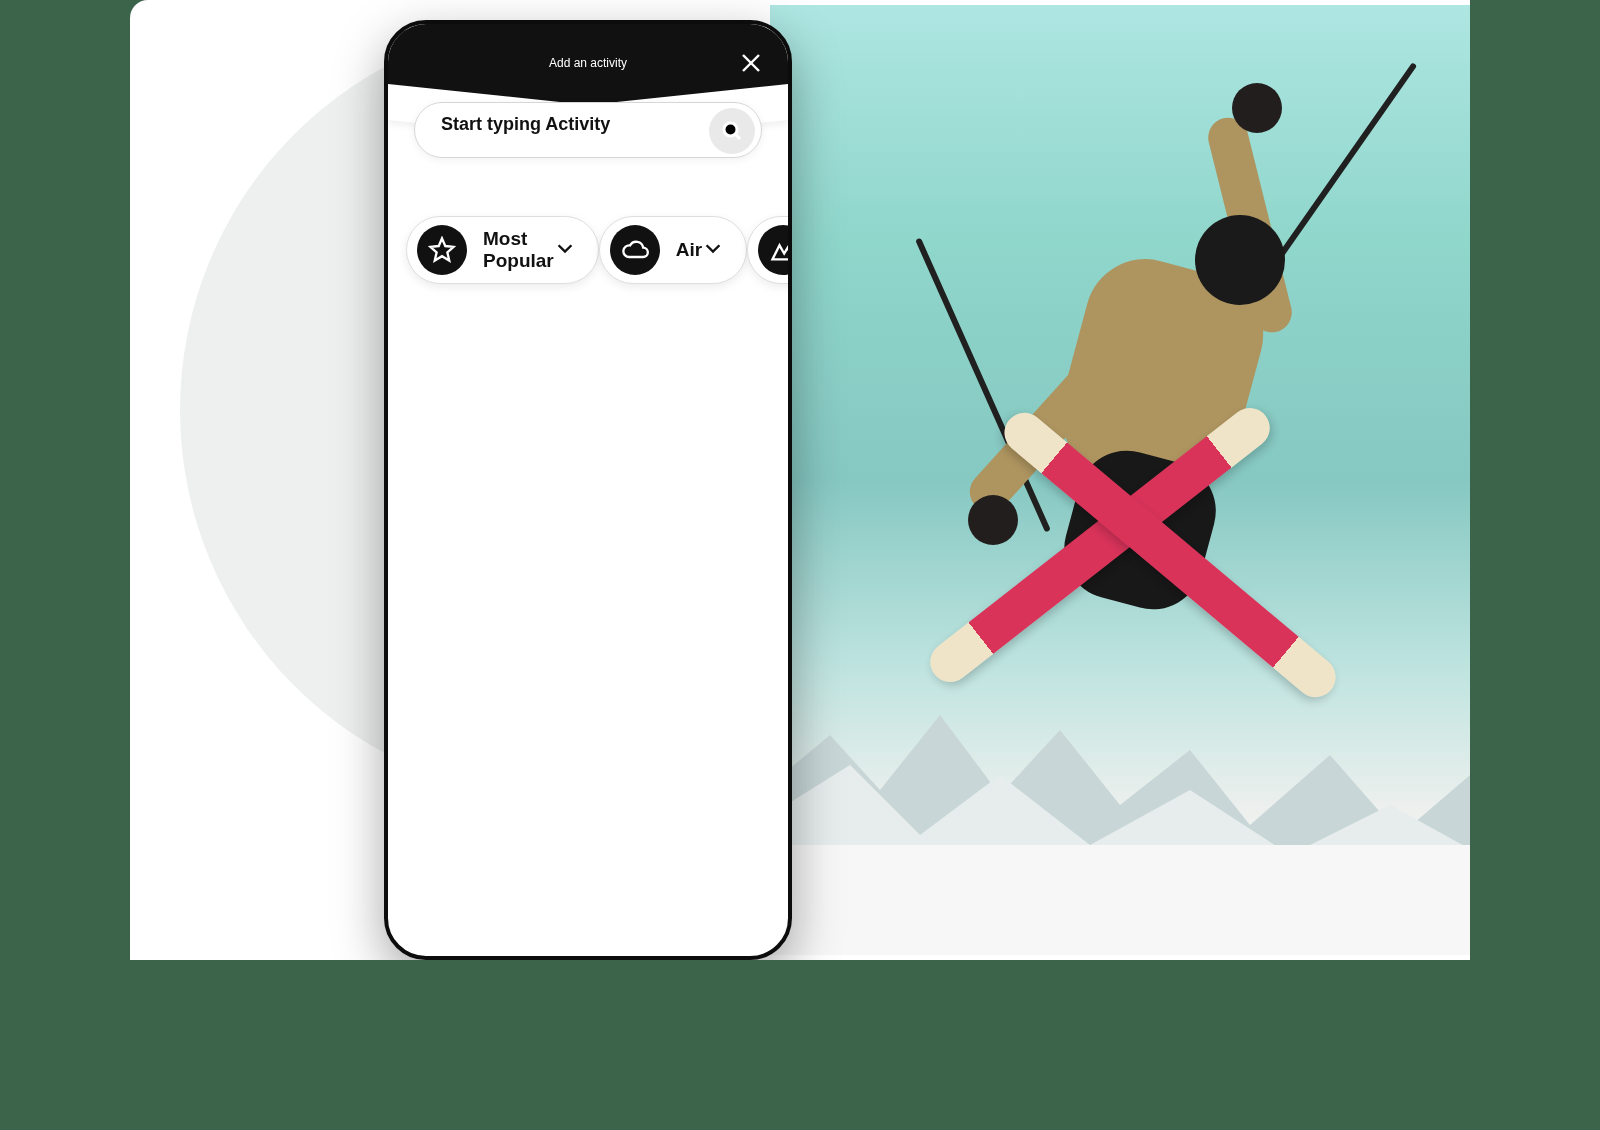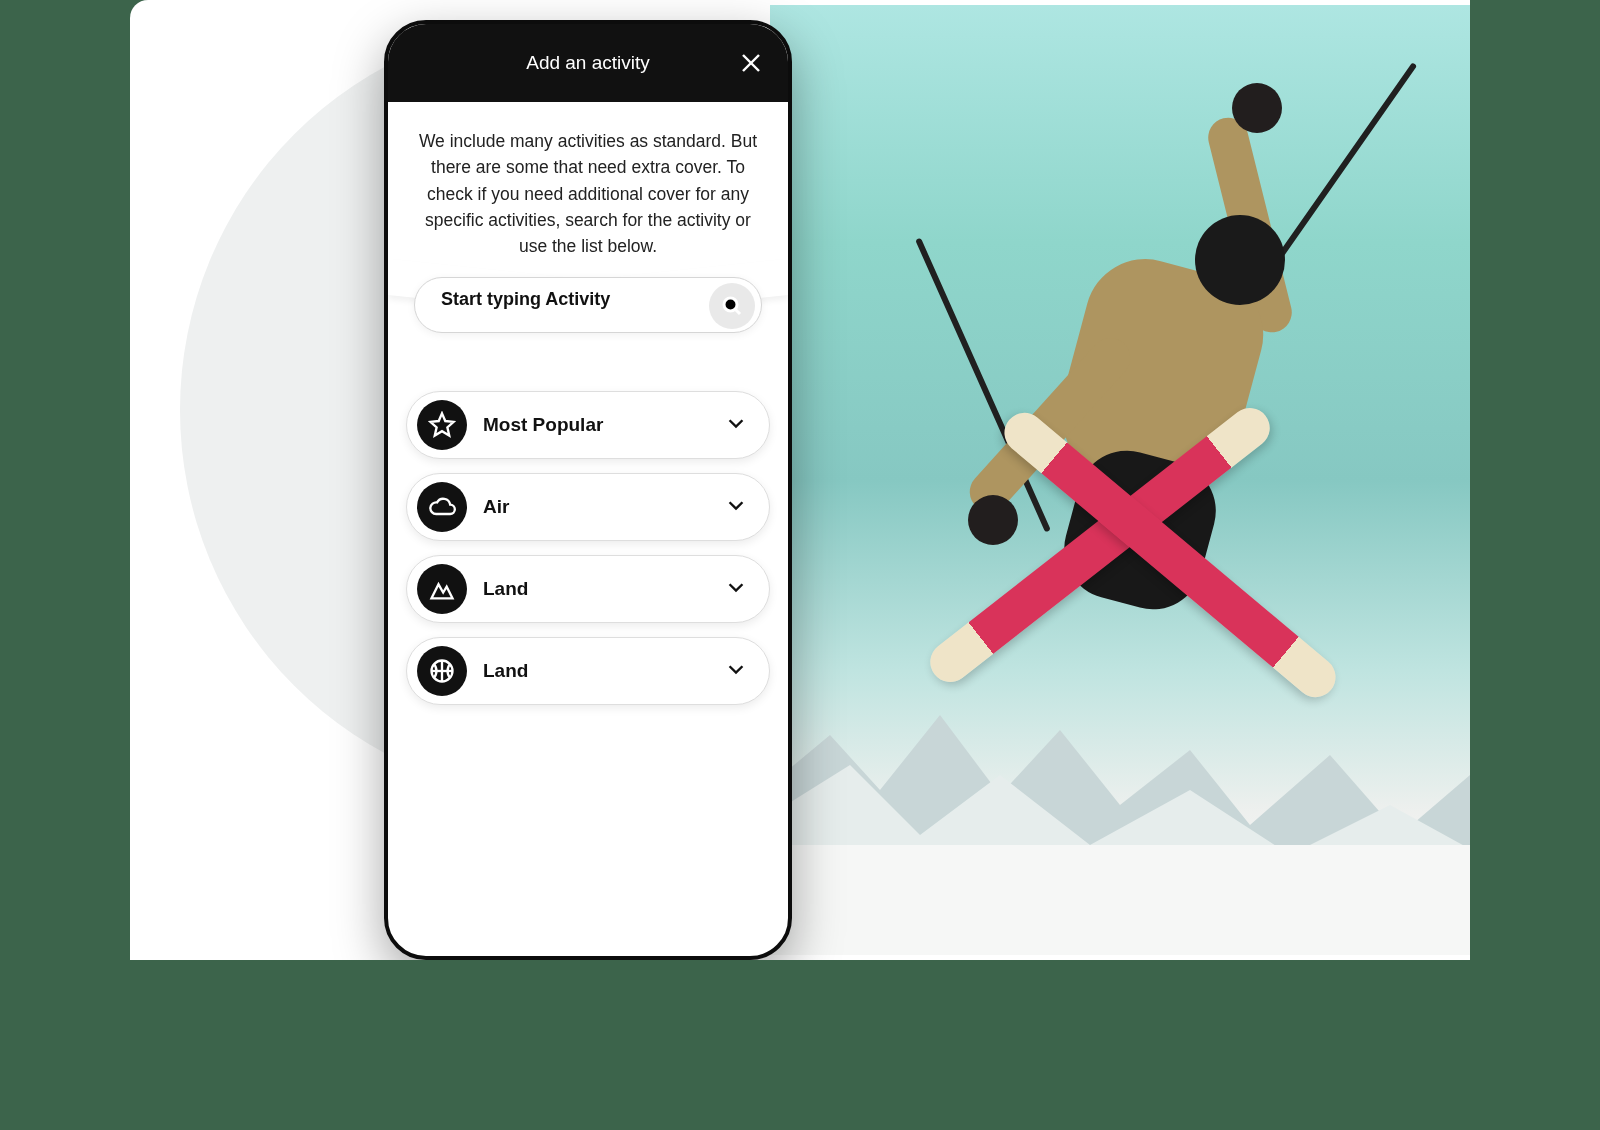--- a/index.html
+++ b/index.html
@@ -138,21 +138,21 @@
     overflow: hidden;
   }
   .phone-header {
     height: 78px;
     background: #111;
     color: #fff;
     display: flex;
     align-items: center;
     justify-content: center;
     position: relative;
-    font-size: 19px;
+    font-size: 12px;
     font-weight: 400;
   }
   .close-btn {
     position: absolute;
     right: 22px;
     top: 50%;
     transform: translateY(-50%);
     width: 30px;
     height: 30px;
     display:flex;align-items:center;justify-content:center;
@@ -213,22 +213,21 @@
     height:36px;
     background:#fff;
     box-shadow: 0 4px 6px rgba(0,0,0,0.06);
   }
   .notch-wedge::before{left:0; transform: skewY(6deg); transform-origin:left;}
   .notch-wedge::after{right:0; transform: skewY(-6deg); transform-origin:right;}
 
   .categories {
     padding: 28px 18px 12px 18px;
     display:flex;
-    flex-direction:column;
-    gap:14px;
+    flex-direction:row;
   }
   .cat {
     height: 68px;
     border:1px solid #dedede;
     border-radius: 40px;
     background:#fff;
     display:flex;
     align-items:center;
     padding: 0 22px 0 10px;
     box-shadow: 0 3px 10px rgba(0,0,0,0.08);
@@ -285,21 +284,20 @@
     <div class="phone-header">
       <span>Add an activity</span>
       <div class="close-btn">
         <svg width="24" height="24" viewBox="0 0 24 24">
           <line x1="4" y1="4" x2="20" y2="20"></line>
             <line x1="20" y1="4" x2="4" y2="20"></line>
         </svg>
       </div>
     </div>
 
-    <div class="intro">We include many activities as standard. But there are some that need extra cover. To check if you need additional cover for any specific activities, search for the activity or use the list below.</div>
 
     <div class="search-wrap">
       <div class="notch-wedge"></div>
       <div class="search-pill">
         <span class="placeholder">Start typing Activity</span>
         <div class="search-btn">
           <svg width="24" height="24" viewBox="0 0 24 24">
             <circle cx="10.5" cy="10.5" r="6.5"></circle>
               <line x1="20" y1="20" x2="15.2" y2="15.2"></line>
           </svg>

